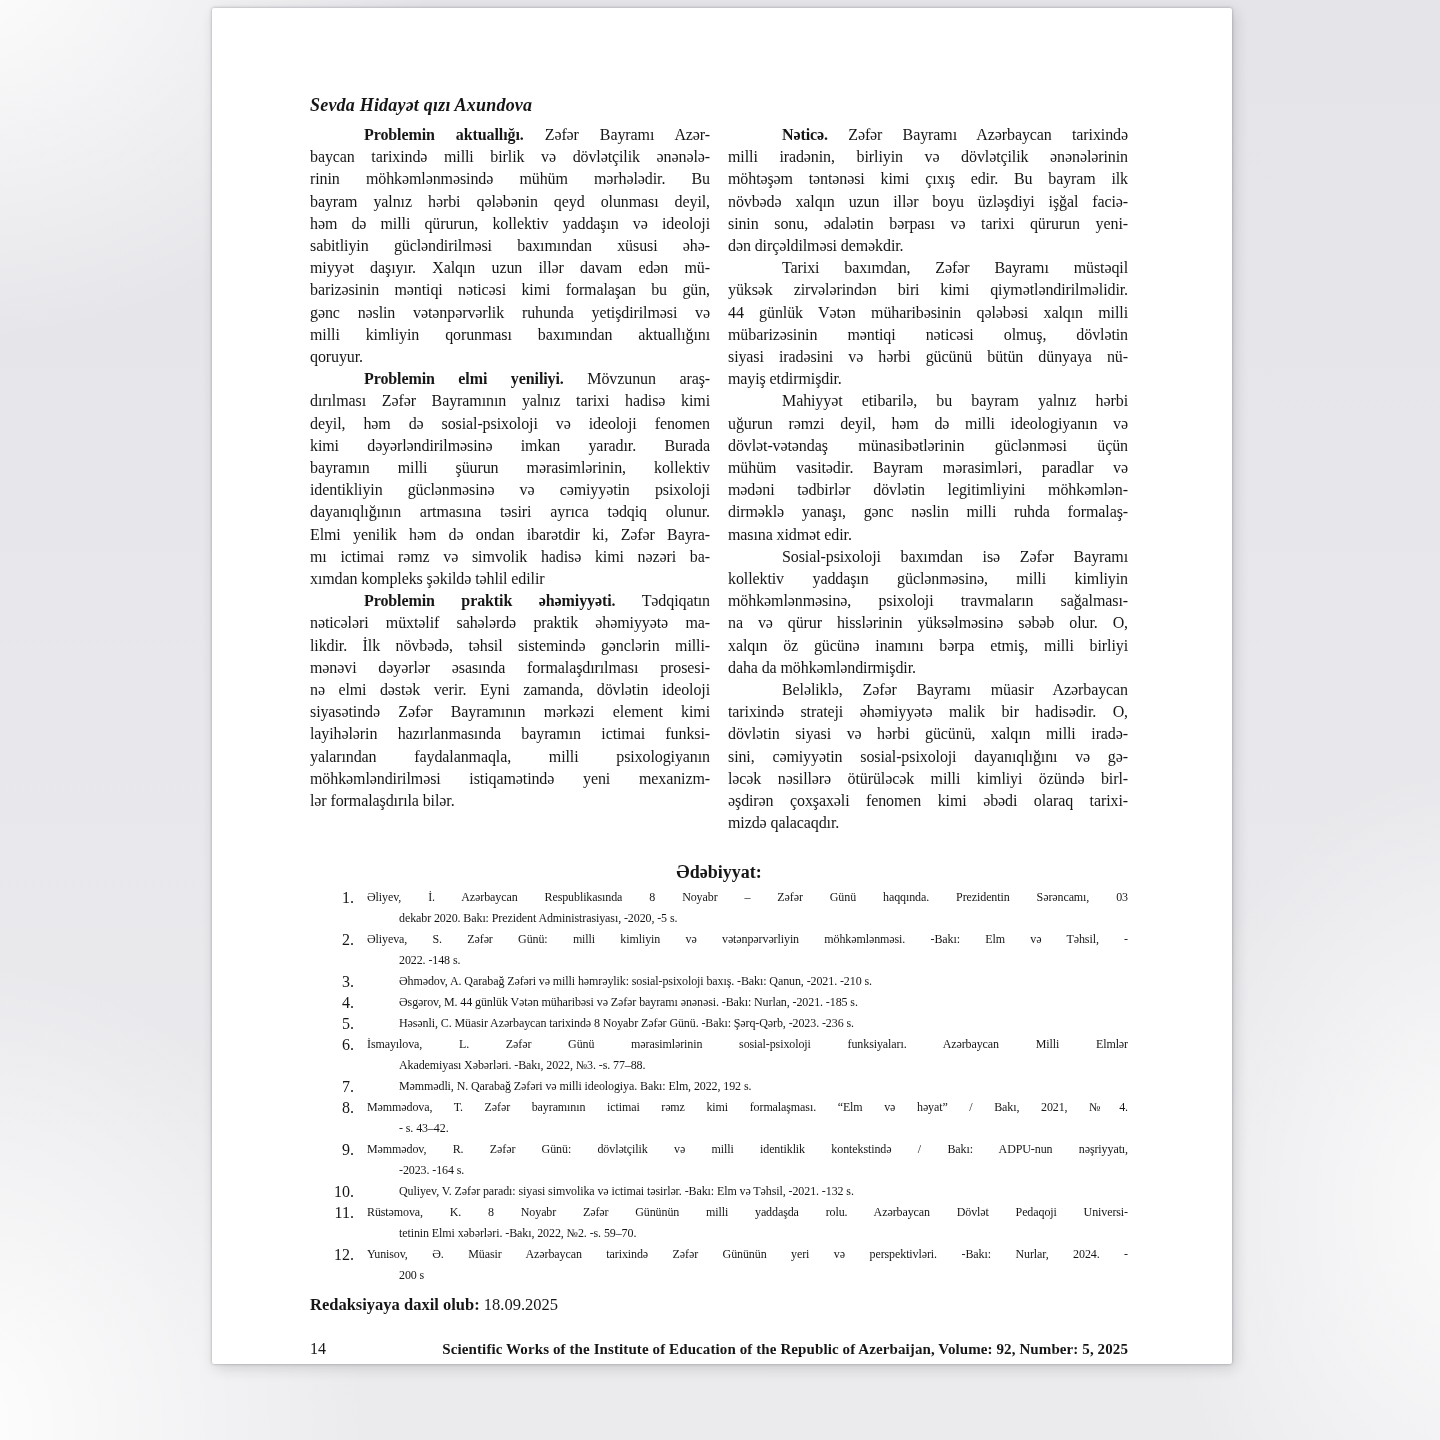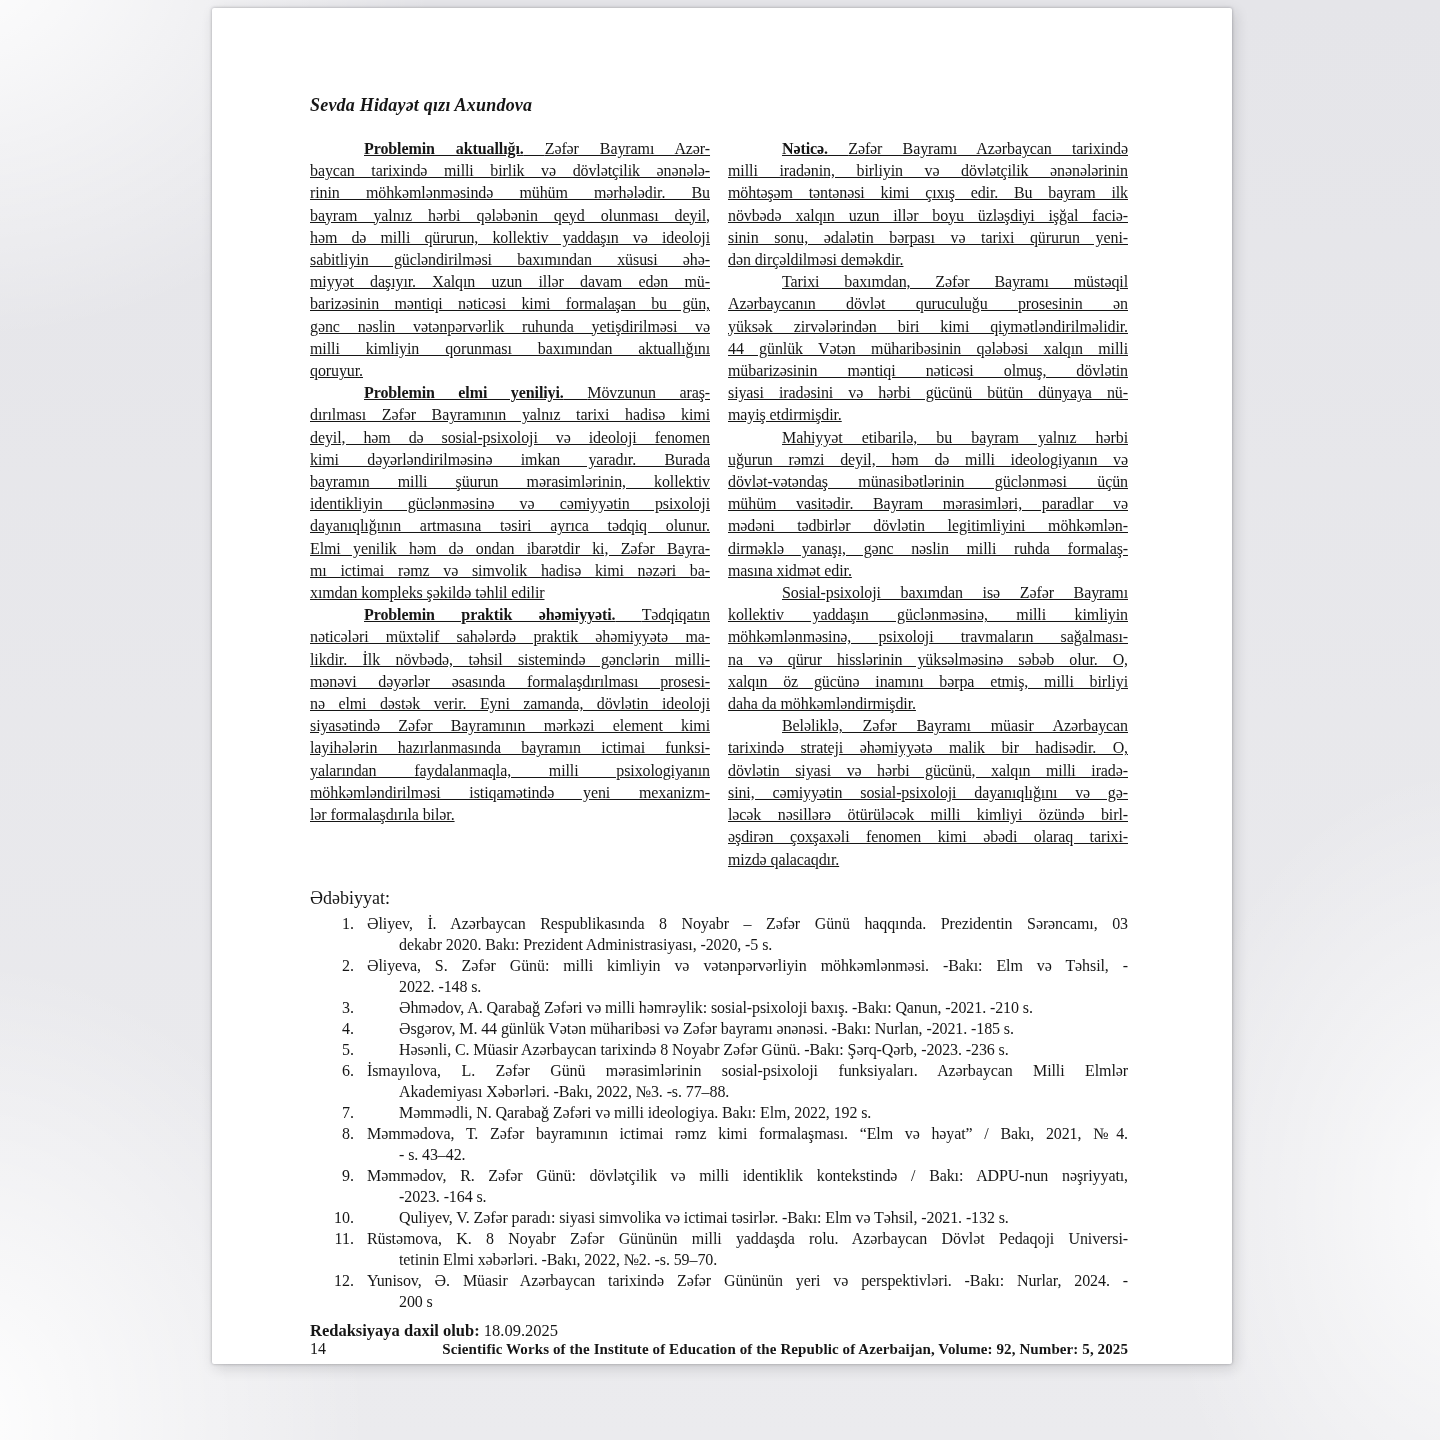--- a/index.html
+++ b/index.html
@@ -20,42 +20,42 @@
     position:absolute;left:212px;top:8px;width:1020px;height:1356px;
     background:#ffffff;border-radius:2px;box-sizing:border-box;
     padding:86px 104px 0 98px;
     box-shadow:0 0 3px rgba(30,30,40,.35), 3px 4px 14px rgba(30,30,40,.16);
     color:#161616;
   }
   .author{
     font-size:18px;line-height:22px;font-weight:bold;font-style:italic;
     letter-spacing:.2px;
   }
-  .cols{display:flex;gap:18px;margin-top:22px;height:733px;text-decoration:underline;}
+  .cols{display:flex;gap:18px;margin-top:8px;height:733px;}
   .col{width:400px;}
   .para{margin:0;}
   .line{
     font-size:16px;line-height:22.2px;letter-spacing:-0.1px;
     text-align:justify;text-align-last:justify;
   }
   .para .line:last-child{text-align-last:left;}
   .line.first{padding-left:54px;}
   .lead{font-weight:bold;}
   .bib-heading{
-    text-align:left;font-weight:normal;font-size:18px;line-height:26px;margin-top:14px;
+    text-align:center;font-weight:bold;font-size:18px;line-height:26px;margin-top:2px;
   }
   .bib-list{margin-top:2px;}
   .bib-item{display:flex;}
   .bib-num{
     flex:none;width:44px;text-align:right;padding-right:13px;
     font-size:16px;line-height:21px;
   }
   .bib-lines{flex:1;}
   .bib-line{
-    font-size:16px;line-height:21px;letter-spacing:-0.1px;
+    font-size:12px;line-height:21px;letter-spacing:-0.1px;
     text-align:justify;text-align-last:justify;
   }
   .bib-lines .bib-line:last-child{text-align-last:left;margin-left:32px;}
   .received{
     margin-top:8px;font-size:16.5px;line-height:22px;
   }
   .received-label{font-weight:bold;}
   .footer{
     position:absolute;left:98px;top:1332px;width:818px;
     display:flex;align-items:baseline;
@@ -115,21 +115,20 @@
           <div class="para">
             <div class="line first"><b class="lead">Nəticə.</b> <span>Zəfər Bayramı Azərbaycan tarixində</span></div>
             <div class="line">milli iradənin, birliyin və dövlətçilik ənənələrinin</div>
             <div class="line">möhtəşəm təntənəsi kimi çıxış edir. Bu bayram ilk</div>
             <div class="line">növbədə xalqın uzun illər boyu üzləşdiyi işğal faciə-</div>
             <div class="line">sinin sonu, ədalətin bərpası və tarixi qürurun yeni-</div>
             <div class="line">dən dirçəldilməsi deməkdir.</div>
           </div>
           <div class="para">
             <div class="line first">Tarixi baxımdan, Zəfər Bayramı müstəqil</div>
-            <div class="line">Azərbaycanın dövlət quruculuğu prosesinin ən</div>
             <div class="line">yüksək zirvələrindən biri kimi qiymətləndirilməlidir.</div>
             <div class="line">44 günlük Vətən müharibəsinin qələbəsi xalqın milli</div>
             <div class="line">mübarizəsinin məntiqi nəticəsi olmuş, dövlətin</div>
             <div class="line">siyasi iradəsini və hərbi gücünü bütün dünyaya nü-</div>
             <div class="line">mayiş etdirmişdir.</div>
           </div>
           <div class="para">
             <div class="line first">Mahiyyət etibarilə, bu bayram yalnız hərbi</div>
             <div class="line">uğurun rəmzi deyil, həm də milli ideologiyanın və</div>
             <div class="line">dövlət-vətəndaş münasibətlərinin güclənməsi üçün</div>

